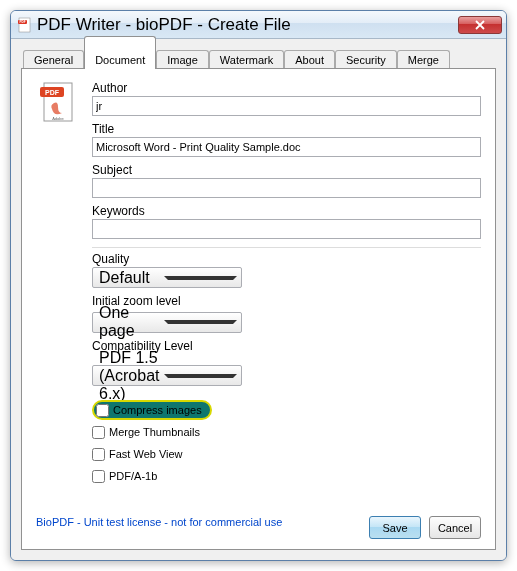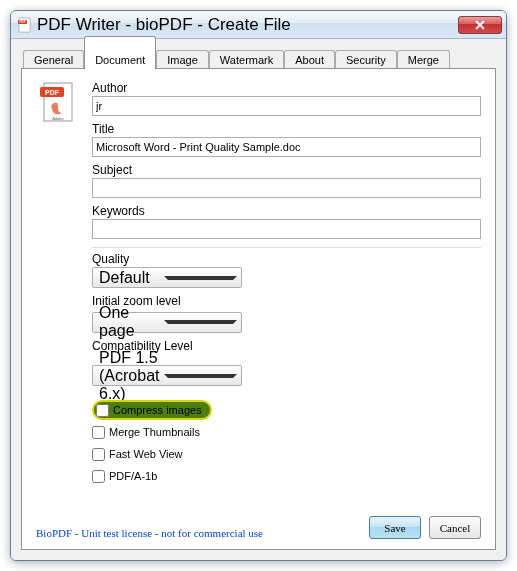--- a/index.html
+++ b/index.html
@@ -156,32 +156,31 @@
   font-size: 11px;
 }
 .checkbox-row input {
   margin: 0 4px 0 0;
   width: 13px;
   height: 13px;
 }
 .highlight {
   display: inline-flex;
   align-items: center;
-  background: #4d7c0f;
+  background: #0f766e;
   border: 2px solid #d8d800;
   border-radius: 10px;
   padding: 0px 8px 0px 2px;
   height: 20px;
 }
 .footer {
   margin-top: auto;
   display: flex;
-  align-items: flex-end;
+  align-items: flex-start;
   padding-top: 8px;
-  font-family: Liberation Serif, serif;
 }
 .license {
   flex: 1;
   color: #0046cc;
   font-size: 11px;
 }
 .btn {
   width: 52px;
   height: 23px;
   border: 1px solid #888;

